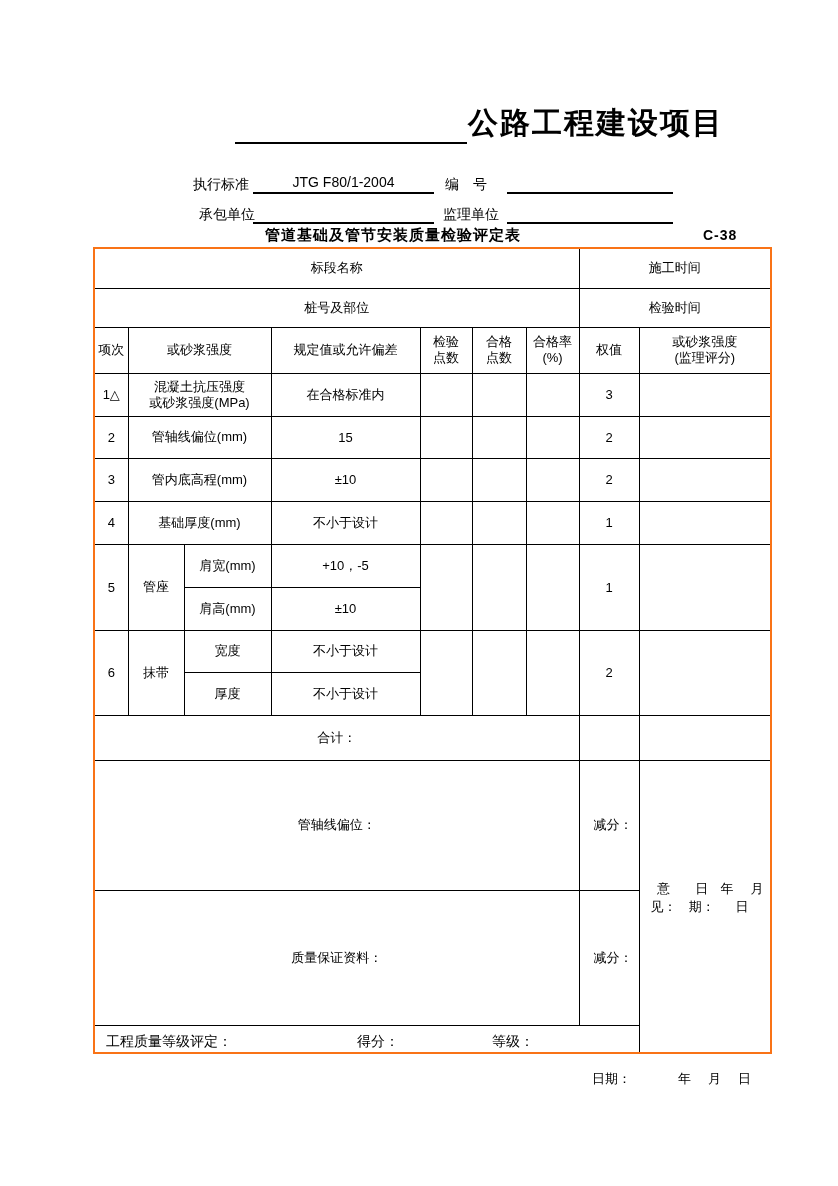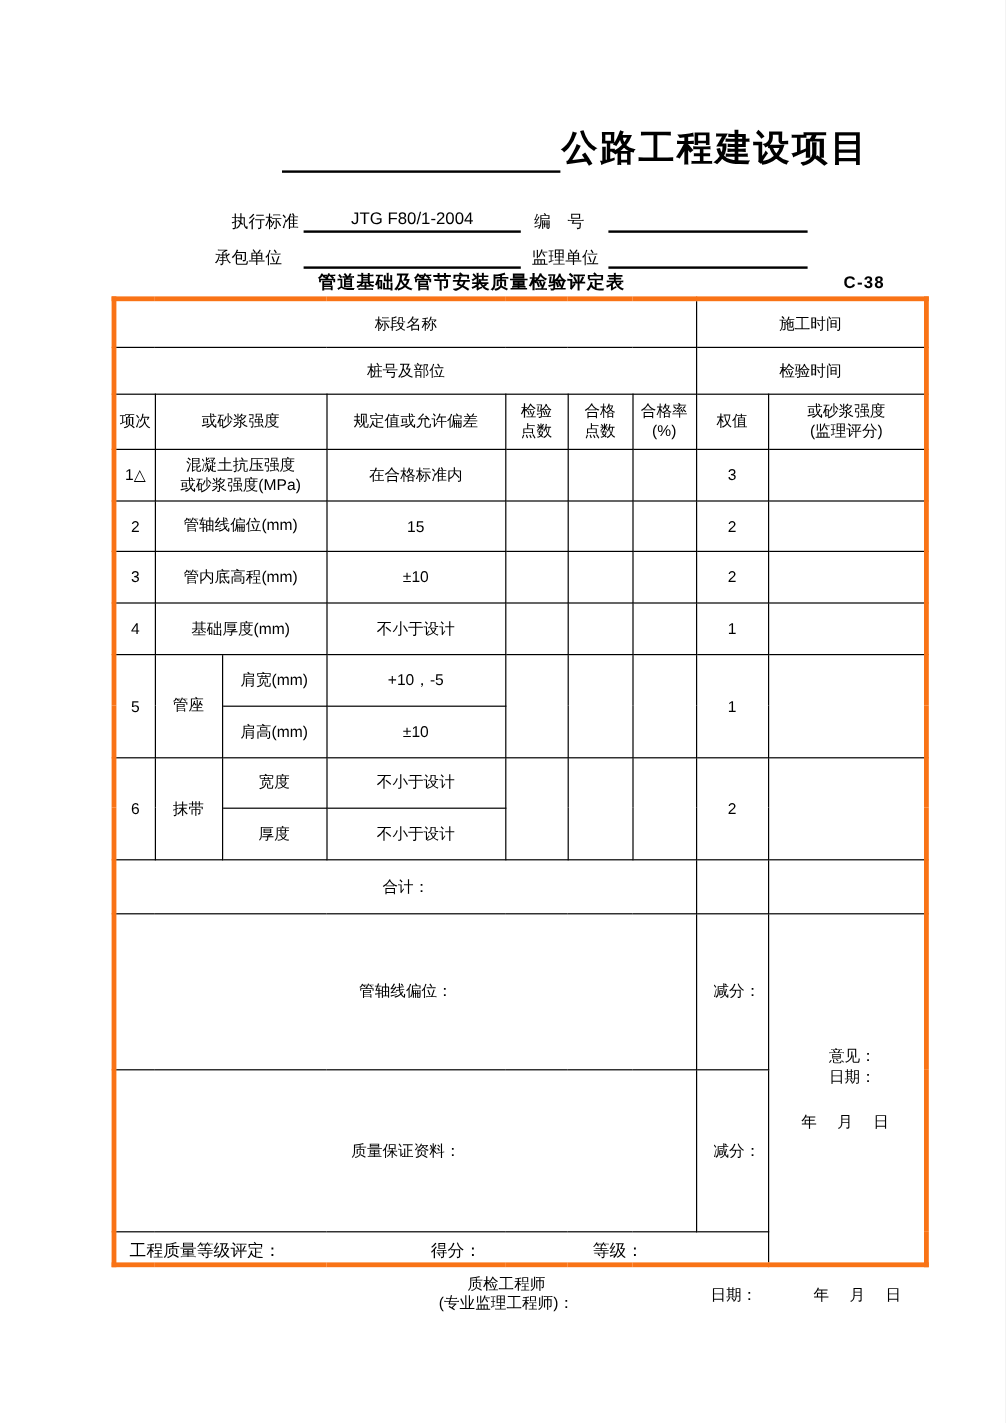--- a/index.html
+++ b/index.html
@@ -33,33 +33,33 @@
     letter-spacing:1px;white-space:nowrap;
   }
   .form-code{
     left:703px;top:227px;font-size:14px;font-weight:bold;letter-spacing:1px;
   }
   
   table.main{
     position:absolute;left:93px;top:247px;
     width:677px;
     border-collapse:collapse;table-layout:fixed;
-    border:4px solid #f97316;
+    border:2px solid #f97316;
   }
   table.main td{
     border:1px solid #000;
     font-size:13px;
     text-align:center;vertical-align:middle;
     padding:0;overflow:hidden;
   }
   td.tl{text-align:left;vertical-align:middle;padding-left:12px;}
   td.top-left{text-align:left;vertical-align:top;padding:8px 0 0 6px;}
   .two-line{line-height:16px;}
   td.opinion-cell{vertical-align:top;text-align:left;}
-  .opinion-inner{display:flex;flex-direction:column;height:100%;box-sizing:border-box;padding:8px 0 6px 0;}
+  .opinion-inner{display:flex;flex-direction:row;height:100%;box-sizing:border-box;padding:8px 0 6px 0;}
   .opinion-label{padding-left:10px;}
   .opinion-spacer{flex:1;}
   .opinion-date{padding-left:10px;margin-bottom:19px;}
   .opinion-ymd{text-align:center;letter-spacing:2px;}
   td.grade-row{position:relative;}
   .grade-span{position:absolute;top:7px;font-size:14px;white-space:nowrap;}
   
   .sign-block{
     font-size:13px;line-height:16px;text-align:center;white-space:nowrap;
   }
@@ -71,21 +71,21 @@
 <div class="page">
 
   <div class="abs title-underline"></div>
   <div class="abs doc-title">公路工程建设项目</div>
 
   <div class="abs field-label" style="left:193px;top:176px;">执行标准</div>
   <div class="abs field-line" style="left:253px;top:173px;width:181px;">JTG F80/1-2004</div>
   <div class="abs field-label" style="left:445px;top:176px;">编　号</div>
   <div class="abs field-line" style="left:507px;top:173px;width:166px;"></div>
 
-  <div class="abs field-label" style="left:179px;top:206px;text-align:center;">承包单位</div>
+  <div class="abs field-label" style="left:199px;top:206px;text-align:center;">承包单位</div>
   <div class="abs field-line" style="left:253px;top:203px;width:181px;"></div>
   <div class="abs field-label" style="left:443px;top:206px;">监理单位</div>
   <div class="abs field-line" style="left:507px;top:203px;width:166px;"></div>
 
   <div class="abs caption">管道基础及管节安装质量检验评定表</div>
   <div class="abs form-code">C-38</div>
 
   <table class="main">
     <colgroup>
       <col style="width:34px">
@@ -238,20 +238,16 @@
     <tr style="height:28px">
       <td colspan="8" class="grade-row">
         <span class="grade-span" style="left:11px;">工程质量等级评定：</span>
         <span class="grade-span" style="left:262px;">得分：</span>
         <span class="grade-span" style="left:397px;">等级：</span>
       </td>
     </tr>
   </tbody>
     </table>
 
-  <div class="abs sign-block" style="left:337px;top:1062px;width:170px;">
-    <div>质检工程师</div>
-    <div>(专业监理工程师)：</div>
-  </div>
   <div class="abs footer-text" style="left:592px;top:1070px;">日期：</div>
   <div class="abs footer-text" style="left:678px;top:1070px;letter-spacing:2px;">年　月　日</div>
 
 </div>
 
 </body></html>

